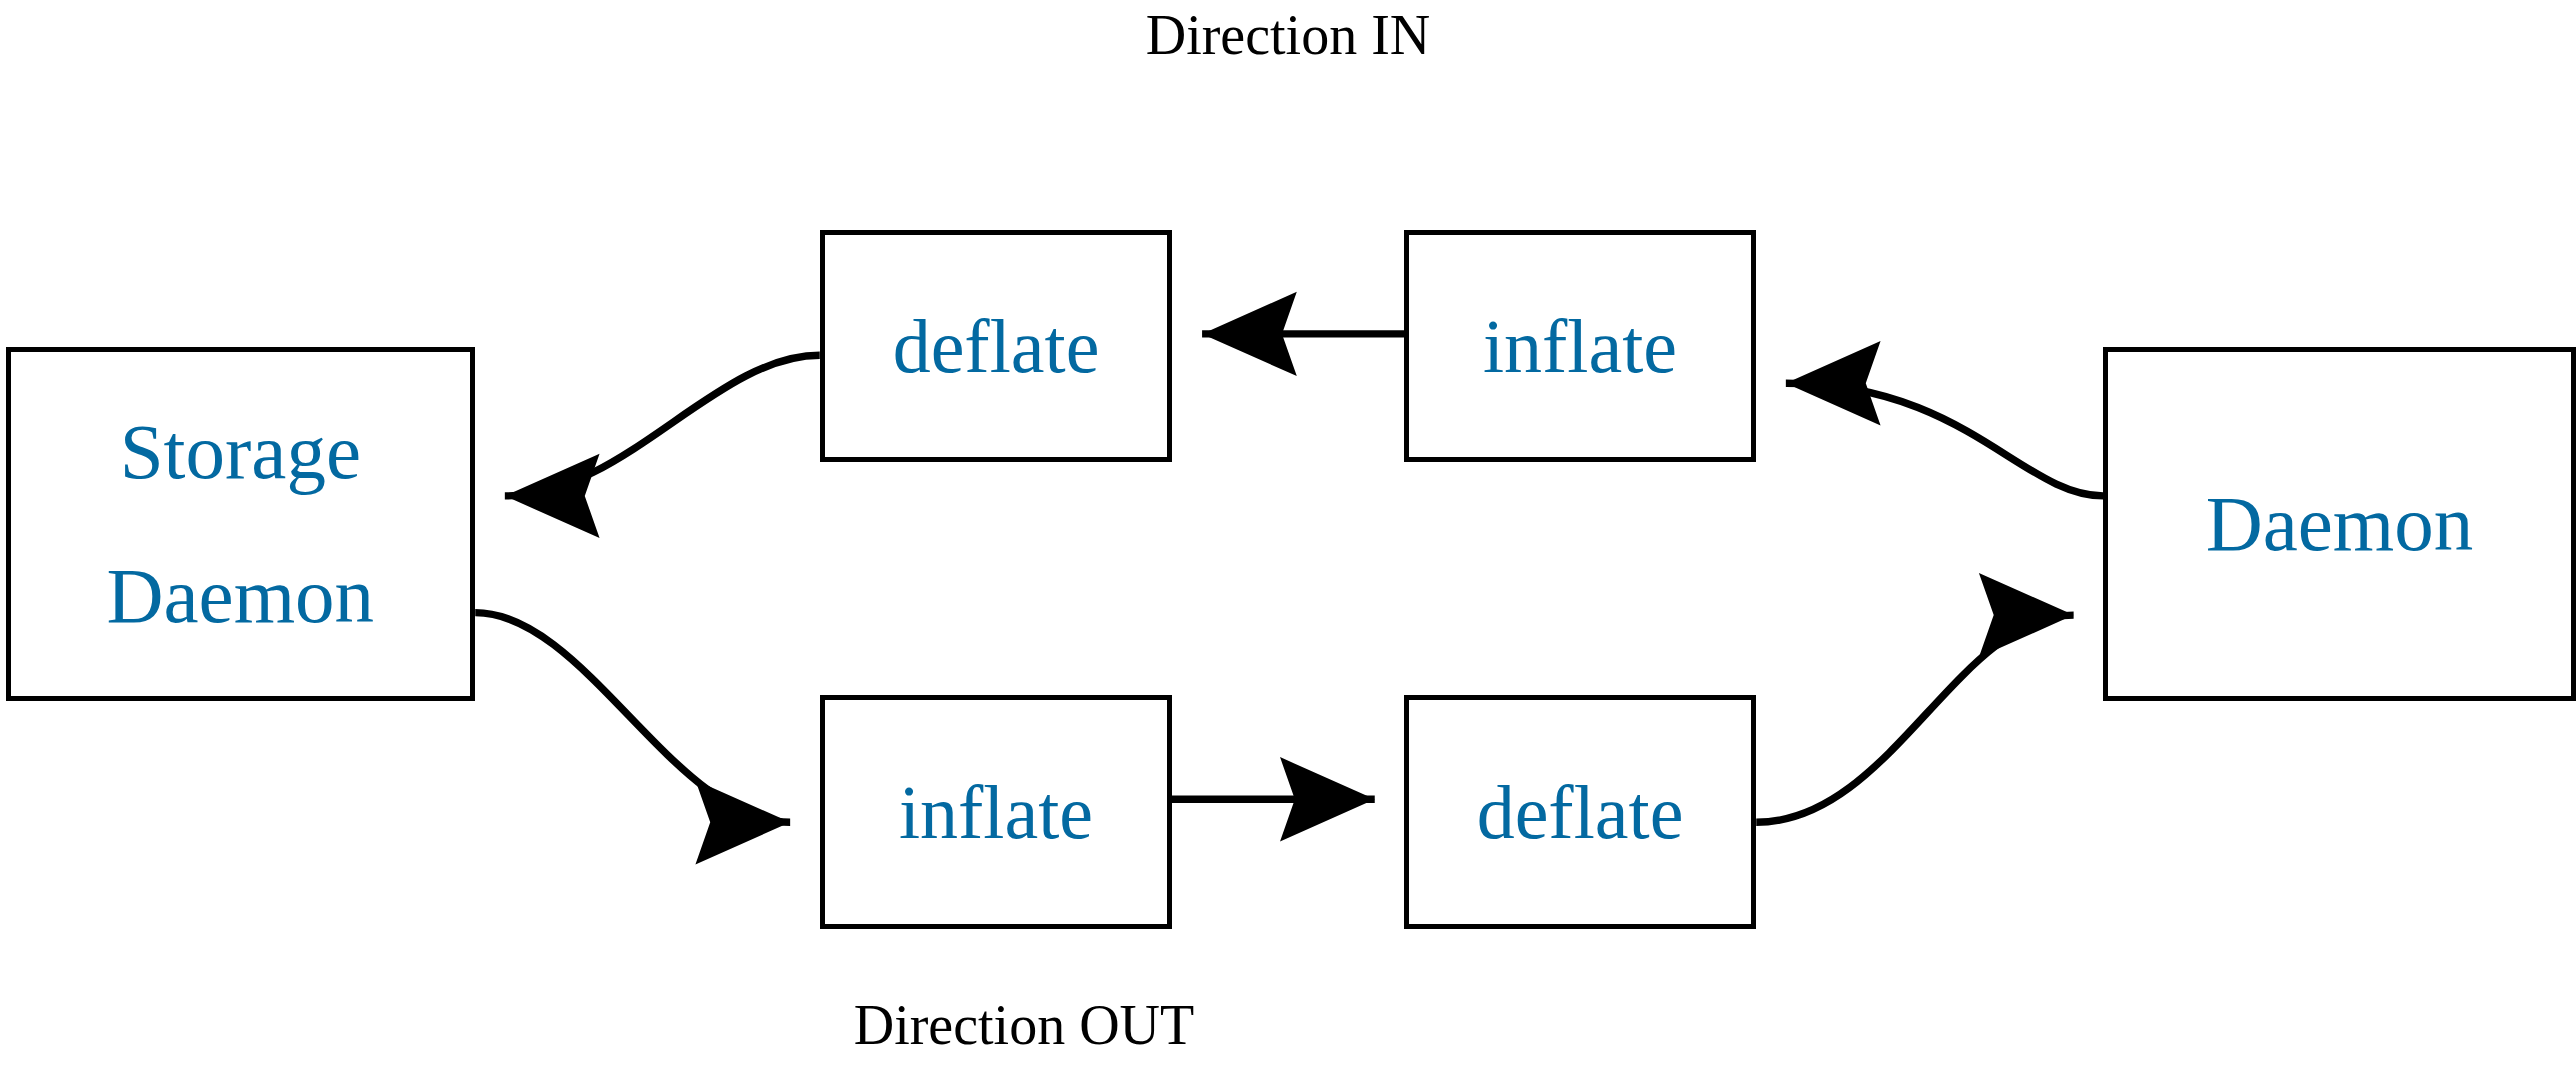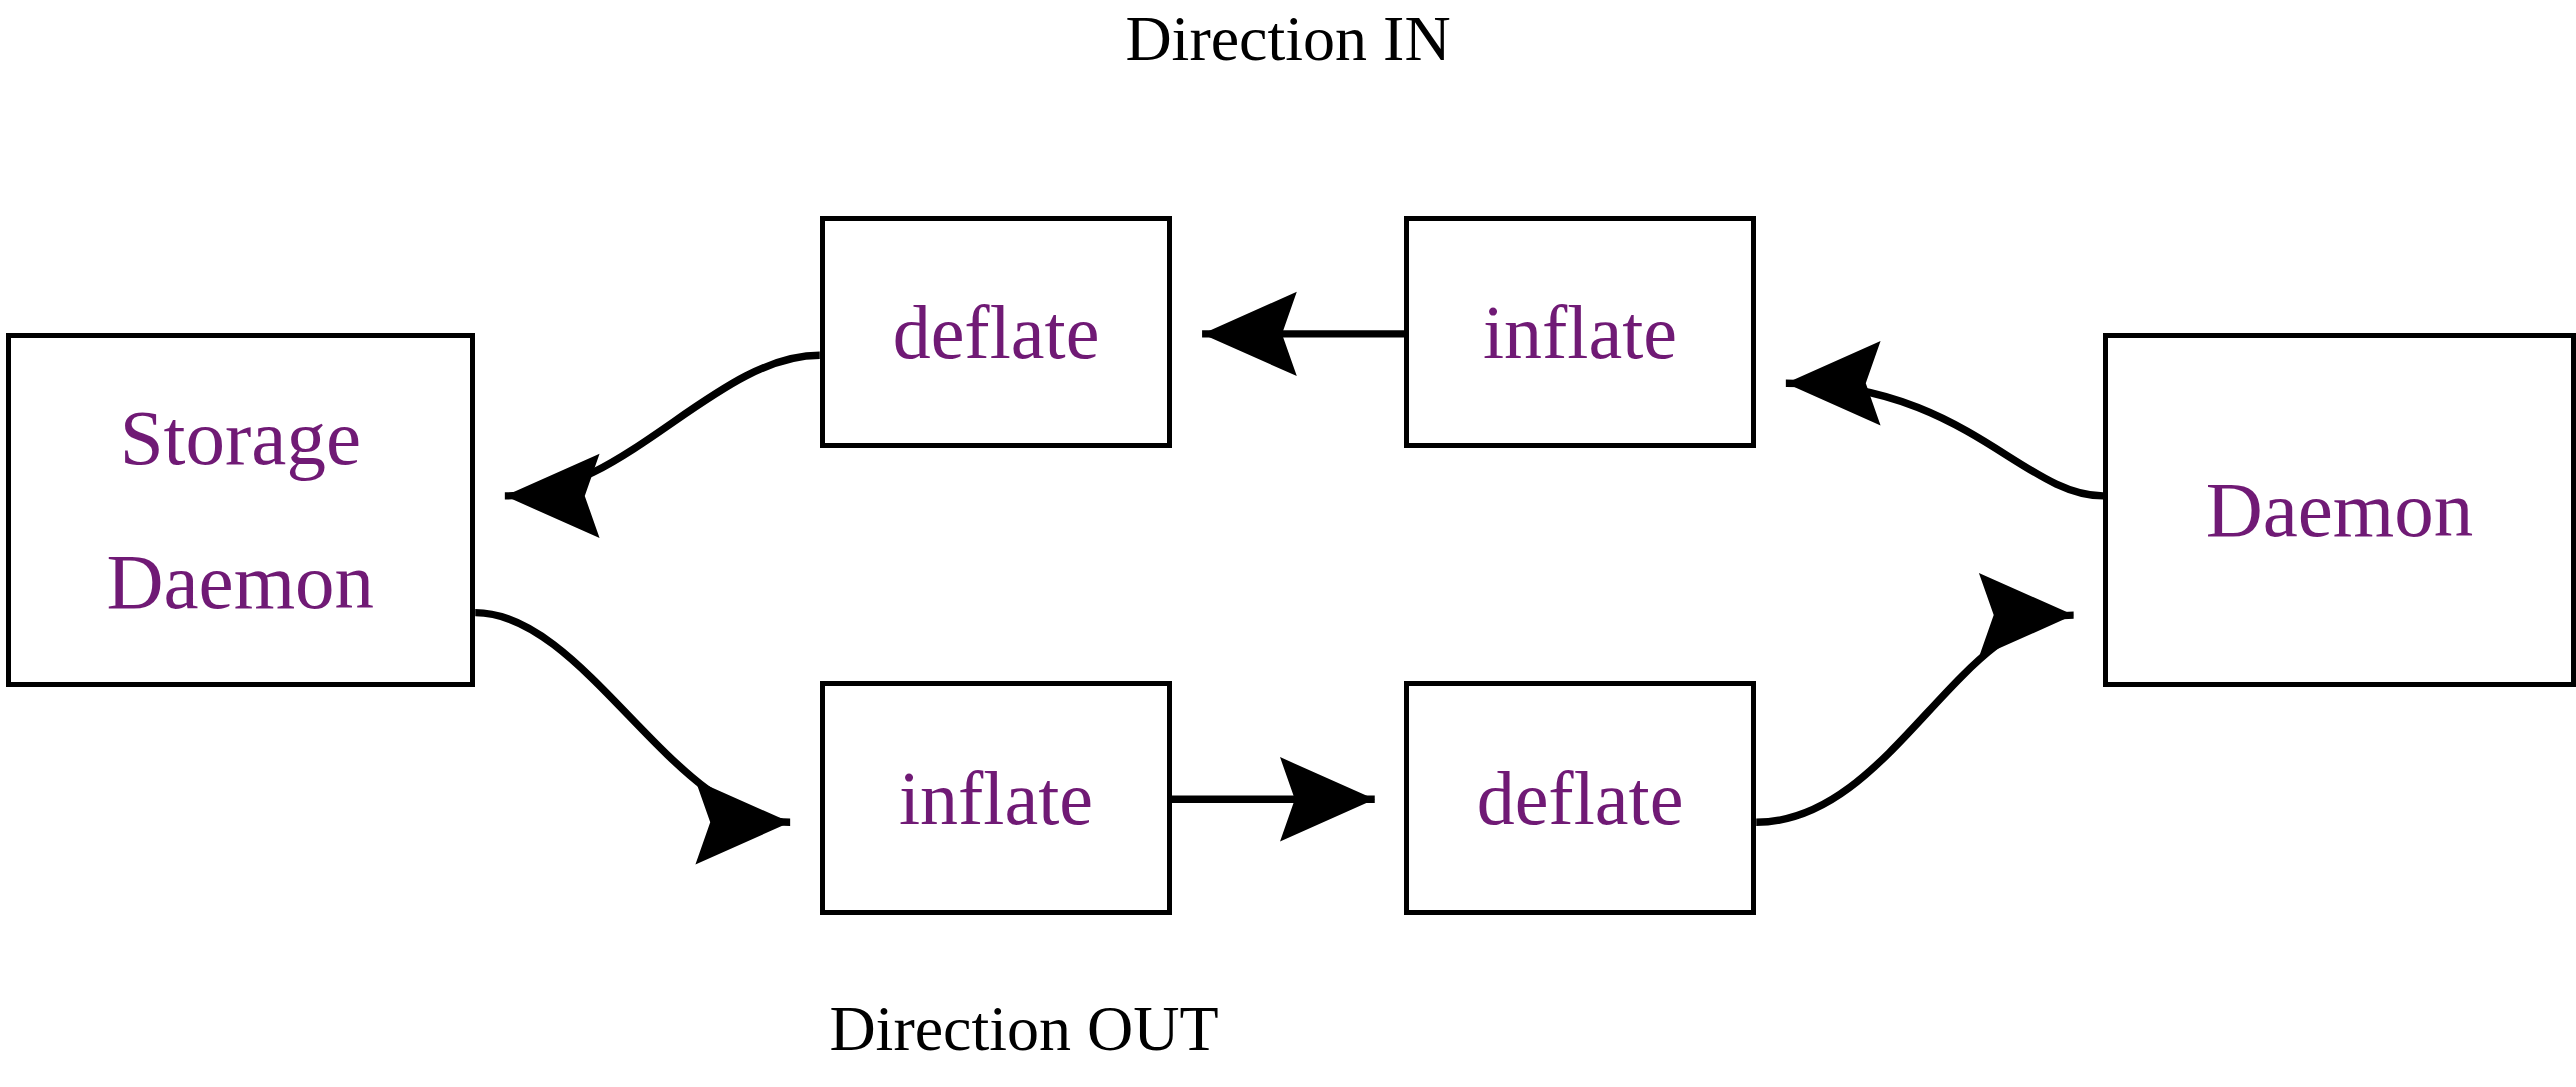--- a/index.html
+++ b/index.html
@@ -31,22 +31,23 @@
     position: absolute;
     box-sizing: border-box;
     border: 5.8px solid #000000;
     background: #ffffff;
     display: flex;
     flex-direction: column;
     align-items: center;
     justify-content: center;
     line-height: 1.14;
     text-align: center;
-    color: #701a75;
+    color: #0369a1;
     white-space: nowrap;
+    margin-top: 14px;
   }
   .node-line {
     display: block;
   }
   
   #node-storage-daemon {
     left: 5.8px;  top: 333px;  width: 469px;  height: 354px;
     font-size: 79px;
     gap: 36px;
   }
@@ -69,21 +70,21 @@
   }
   #node-device {
     left: 2103px; top: 333px; width: 473px; height: 354px;
     font-size: 79px;
     border-right-width: 5.8px;
   }
   
   .caption {
     position: absolute;
     text-align: center;
-    font-size: 64px;
+    font-size: 56px;
     line-height: 1;
     color: #000000;
     white-space: nowrap;
   }
   #caption-direction-in {
     left: 0; top: 6.6px; width: 2576px;
   }
   #caption-direction-out {
     left: 0; top: 997px; width: 2048px;
   }

